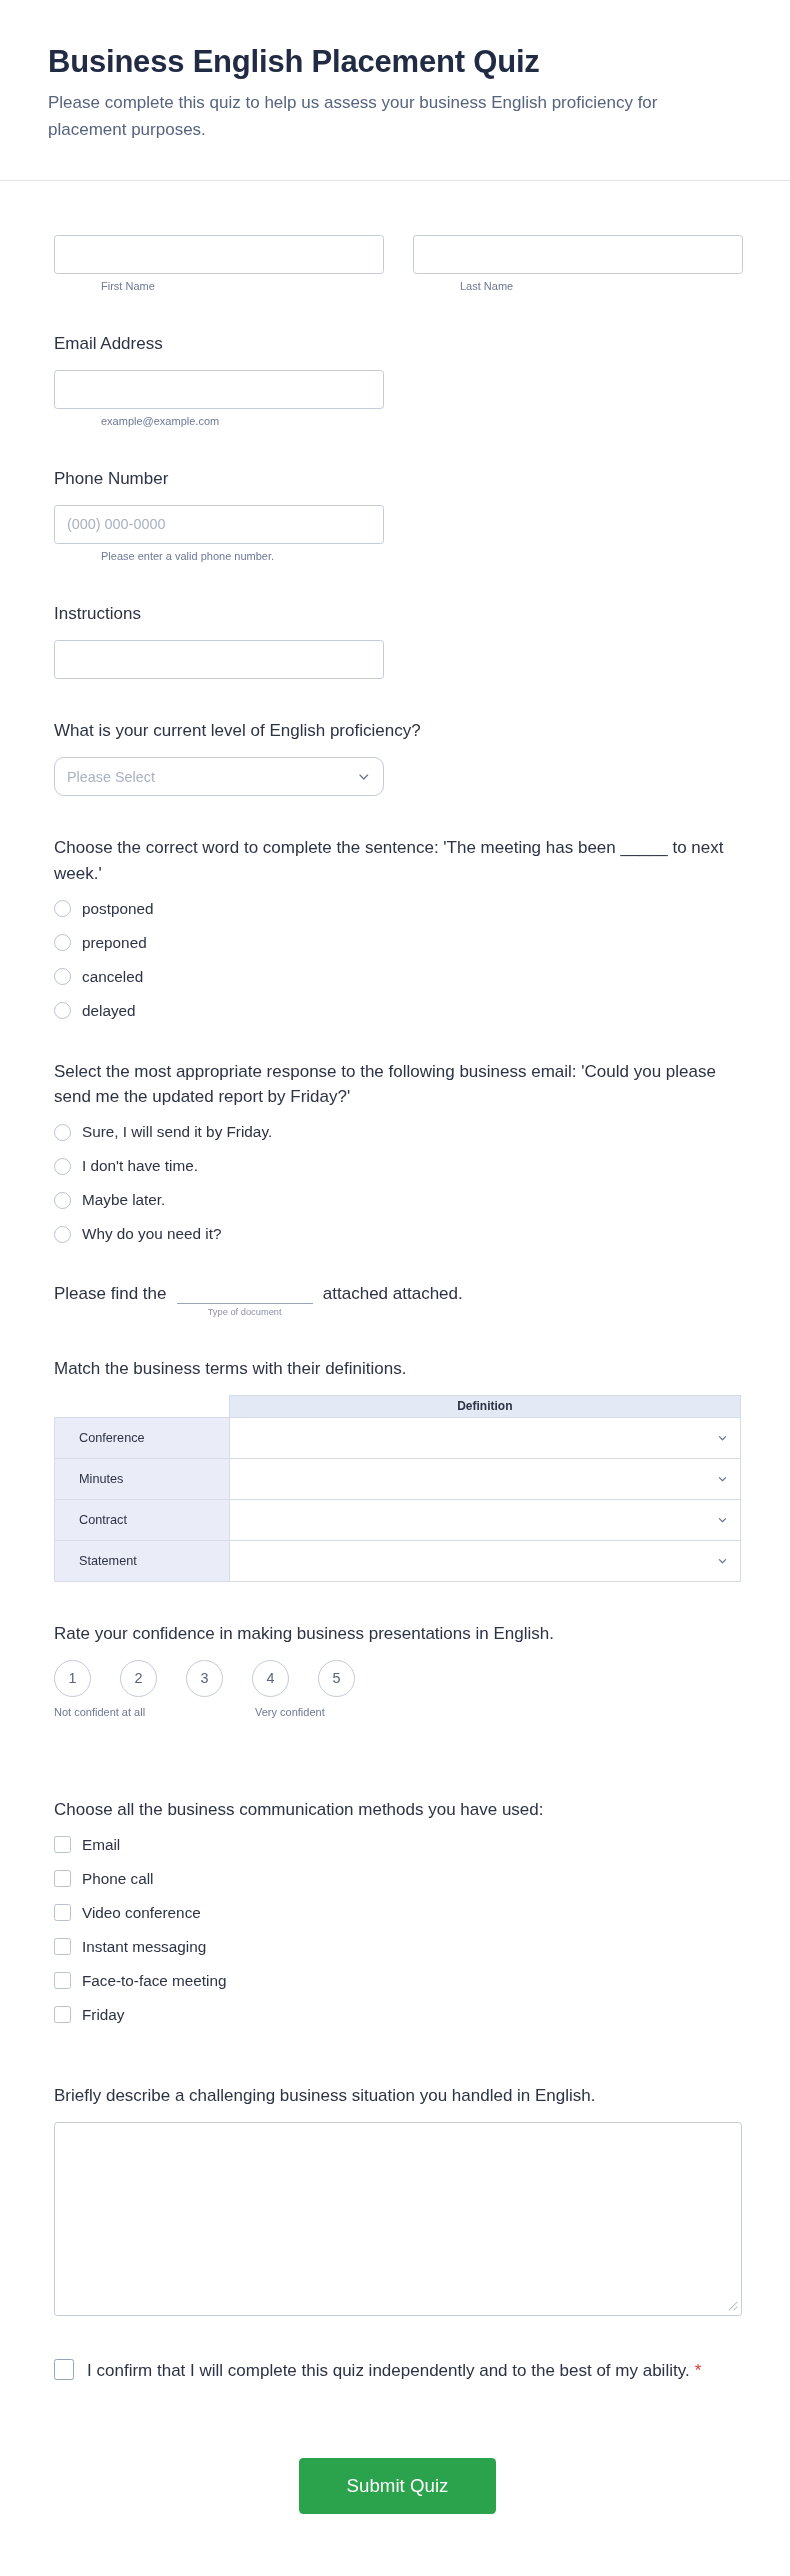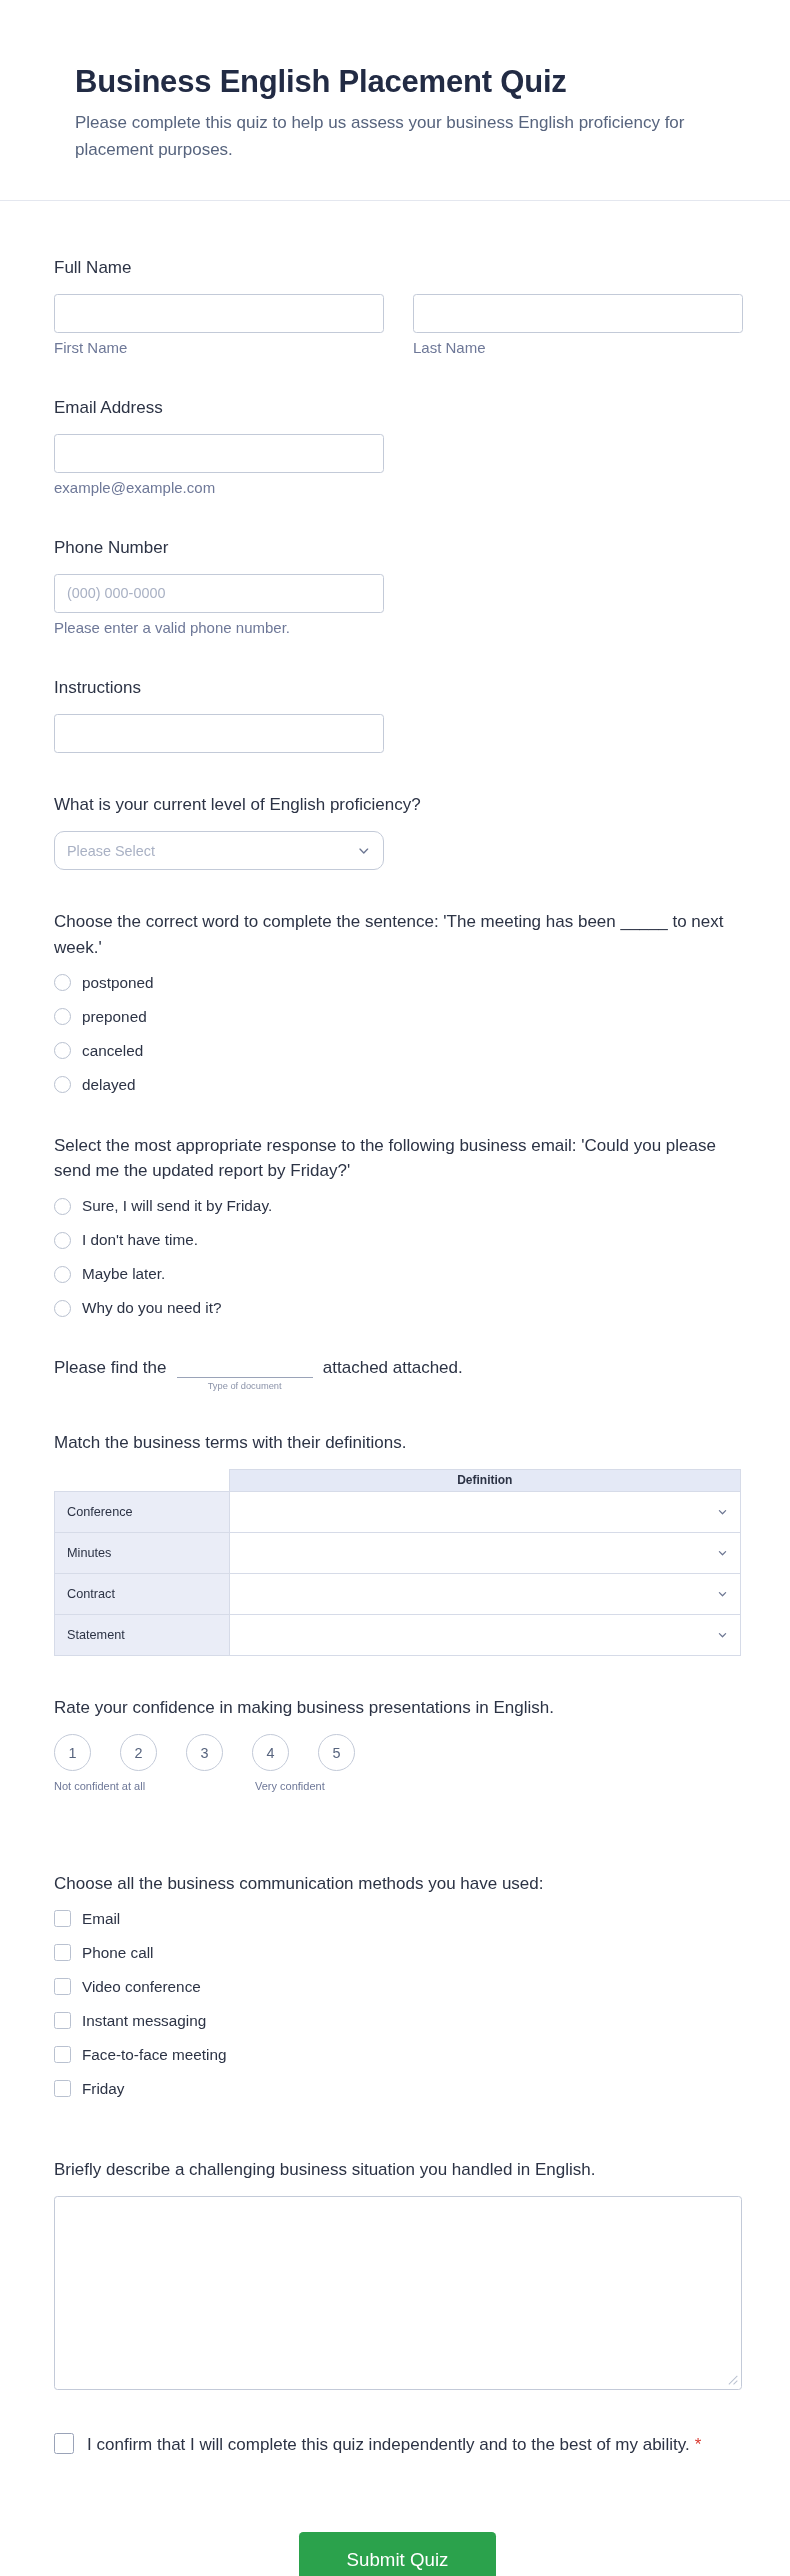--- a/index.html
+++ b/index.html
@@ -4,30 +4,30 @@
 <style>
   * { box-sizing: border-box; margin: 0; padding: 0; }
   html, body { background: #fff; }
   body {
     width: 790px;
     min-height: 2576px;
     font-family: "Liberation Sans", sans-serif;
     color: #2c3345;
   }
   
-  .header { padding: 44px 54px 0 75px; margin-top: 20px; }
+  .header { padding: 44px 54px 0 48px; }
   .form-title { font-size: 31px; font-weight: 700; color: #222b44; letter-spacing: -0.2px; }
   .form-subtitle { font-size: 17px; color: #57647e; line-height: 1.55; margin-top: 10.2px; max-width: 654px; }
   .divider { height: 0.8px; background: #e4e7ef; margin-top: 37px; }
 
   
   .form-body { padding: 54px 49px 0 54px; }
   .q { margin-bottom: 39px; }
   .q-label { font-size: 17px; font-weight: 500; color: #2c3345; line-height: 1.5; margin-bottom: 13.6px; max-width: 671px; }
-  .sublabel { font-size: 15px; color: #6e7898; margin-top: 6px; }
+  .sublabel { font-size: 11px; color: #6e7898; margin-top: 6px; margin-left: 47px; }
 
   .text-input {
     height: 39px; width: 330px;
     border: 0.8px solid #c3cad8; border-radius: 3.4px;
     padding: 0 12px; font-size: 14.4px; color: #2c3345;
     background: #fff; outline: none;
     font-family: "Liberation Sans", sans-serif;
   }
   .text-input::placeholder { color: #a9b1c4; }
   .name-row { display: flex; gap: 29px; }
@@ -58,21 +58,21 @@
   
   table.match { border-collapse: collapse; margin-top: 3.4px; }
   table.match th, table.match td { border: 0.8px solid #d6dbe8; }
   table.match th.corner { border: none; background: none; width: 176px; }
   table.match th.def-header {
     background: #e4e9f6; height: 22px; width: 518px;
     font-size: 12px; font-weight: 700; color: #2c3345; text-align: center;
   }
   table.match th.term {
     background: #eaedf7; height: 41px; font-size: 12.7px; font-weight: 400;
-    color: #2c3345; text-align: left; padding-left: 12px;
+    color: #2c3345; text-align: left; padding-left: 24px;
   }
   table.match td.def-cell { background: #fff; position: relative; cursor: pointer; }
   table.match td.def-cell .chev { position: absolute; right: 12px; top: 50%; transform: translateY(-50%); display: flex; }
 
   
   .scale-row { display: flex; gap: 29px; }
   .scale-circle {
     width: 37px; height: 37px; border-radius: 50%;
     border: 0.8px solid #c3cad8; background: #fff;
     display: flex; align-items: center; justify-content: center;
@@ -113,21 +113,20 @@
 
   <div class="header">
     <h1 class="form-title">Business English Placement Quiz</h1>
     <div class="form-subtitle">Please complete this quiz to help us assess your business English proficiency for placement purposes.</div>
   </div>
   <div class="divider"></div>
 
   <div class="form-body">
 
     <div class="q">
-      <div class="q-label">Full Name</div>
       <div class="name-row">
         <div class="name-col">
           <input class="text-input" type="text" style="">
           <div class="sublabel">First Name</div>
         </div>
         <div class="name-col">
           <input class="text-input" type="text" style="">
           <div class="sublabel">Last Name</div>
         </div>
       </div>

